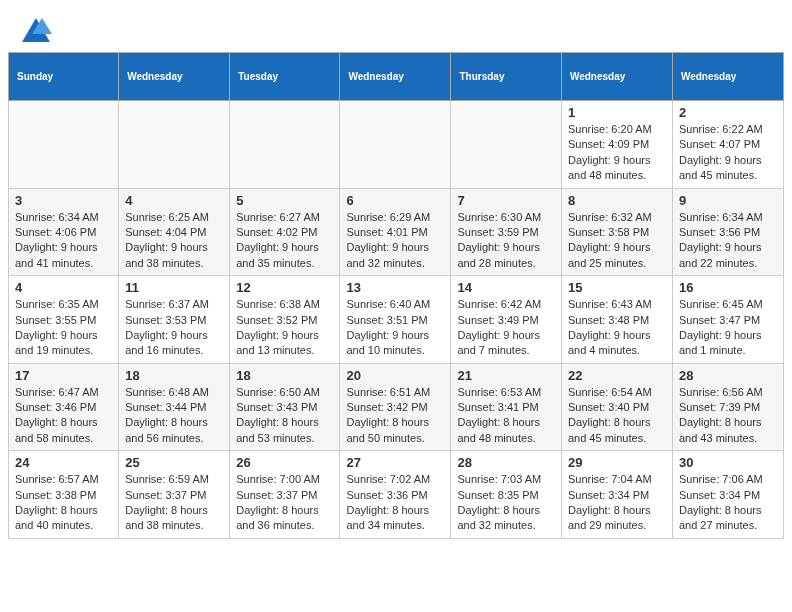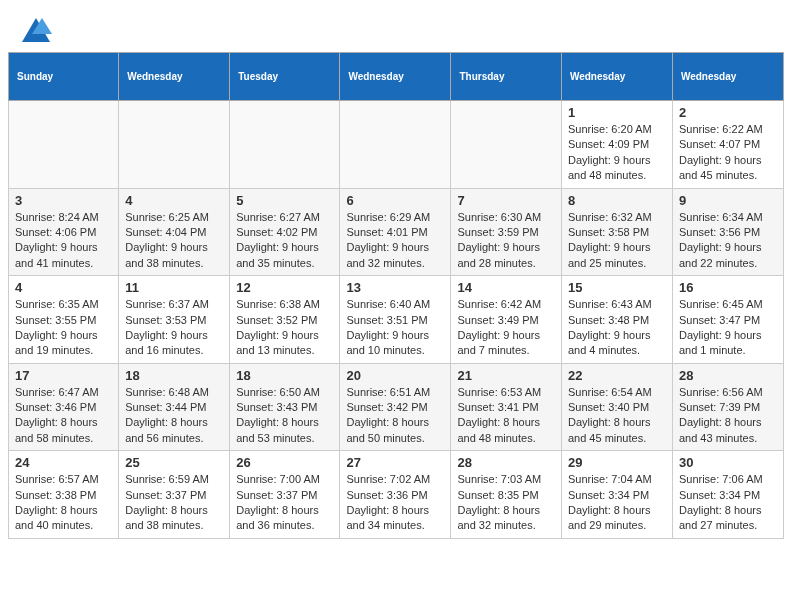--- a/index.html
+++ b/index.html
@@ -71,21 +71,21 @@
           <td>
             <span class="day-num">2</span>
             <div class="day-info">Sunrise: 6:22 AM
 Sunset: 4:07 PM
 Daylight: 9 hours and 45 minutes.</div>
           </td>
         </tr>
         <tr>
           <td class="alt-row">
             <span class="day-num">3</span>
-            <div class="day-info">Sunrise: 8:24 AM
+            <div class="day-info">Sunrise: 6:34 AM
 Sunset: 4:06 PM
 Daylight: 9 hours and 41 minutes.</div>
           </td>
           <td class="alt-row">
             <span class="day-num">4</span>
             <div class="day-info">Sunrise: 6:25 AM
 Sunset: 4:04 PM
 Daylight: 9 hours and 38 minutes.</div>
           </td>
           <td class="alt-row">

